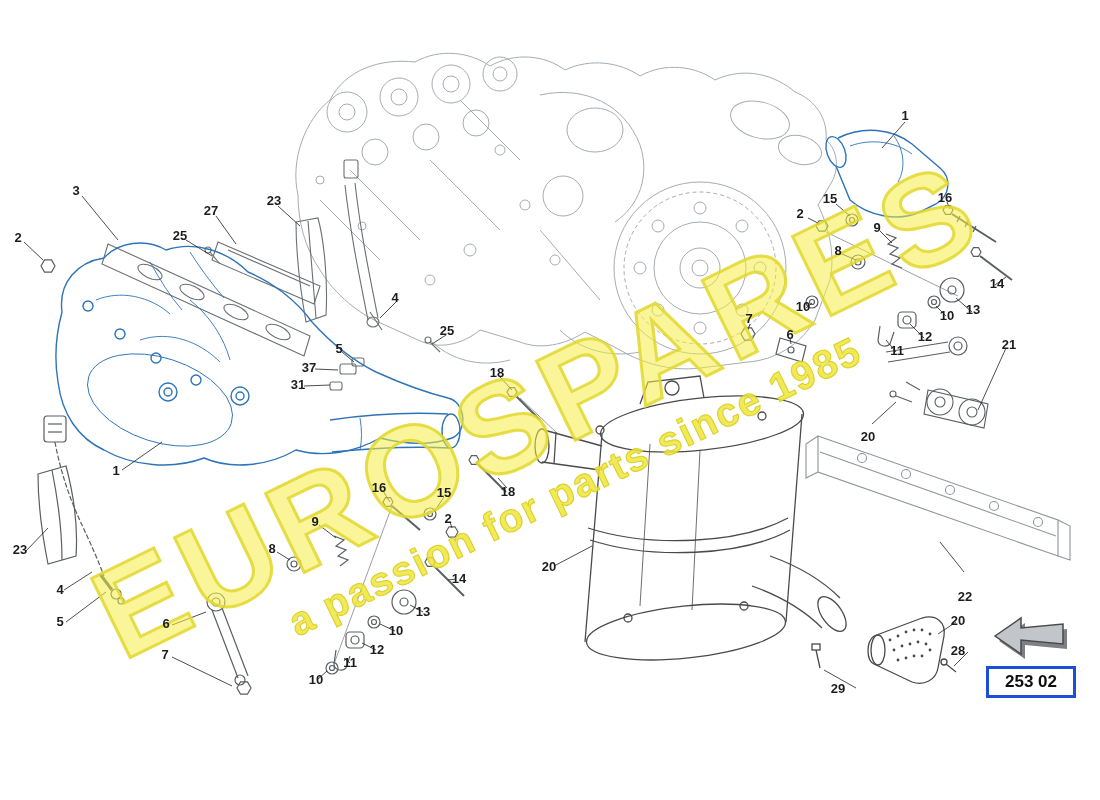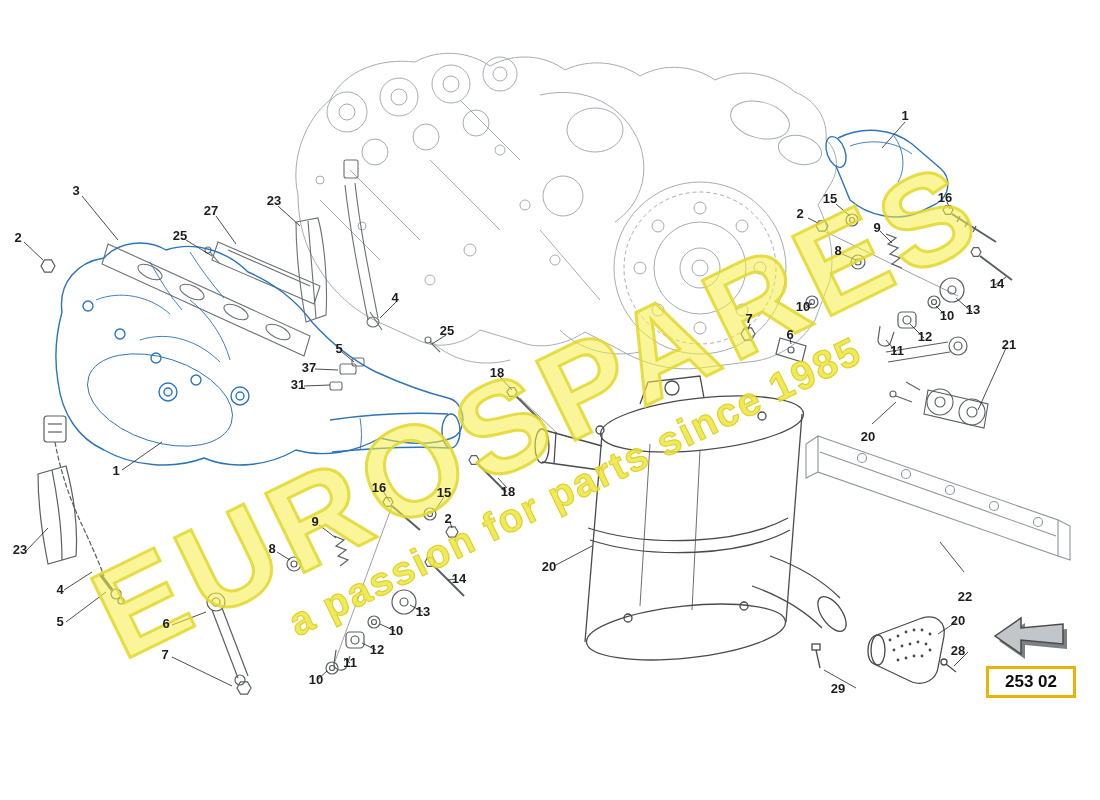--- a/index.html
+++ b/index.html
@@ -24,21 +24,21 @@
   }
   .wm-line2 {
     font-size:40px; font-weight:800; letter-spacing:2px; margin-top:-10px;
     color:rgba(238,229,55,0.85);
     -webkit-text-stroke:1px rgba(214,203,30,0.9);
   }
 
   .badge { position:absolute; left:986px; top:610px; width:90px; z-index:7; }
   .badge-icon { display:block; margin:0 auto; }
   .badge-code {
-    margin-top:4px; border:3px solid #eab308; background:#fff;
+    margin-top:4px; border:3px solid #1d4ed8; background:#fff;
     font-size:17px; font-weight:bold; text-align:center; padding:3px 0; color:#0e0e0e;
   }
 </style>
 </head>
 <body>
 
 <div id="canvas">
 
   <svg id="drawing" width="1100" height="800" viewBox="0 0 1100 800">
 

